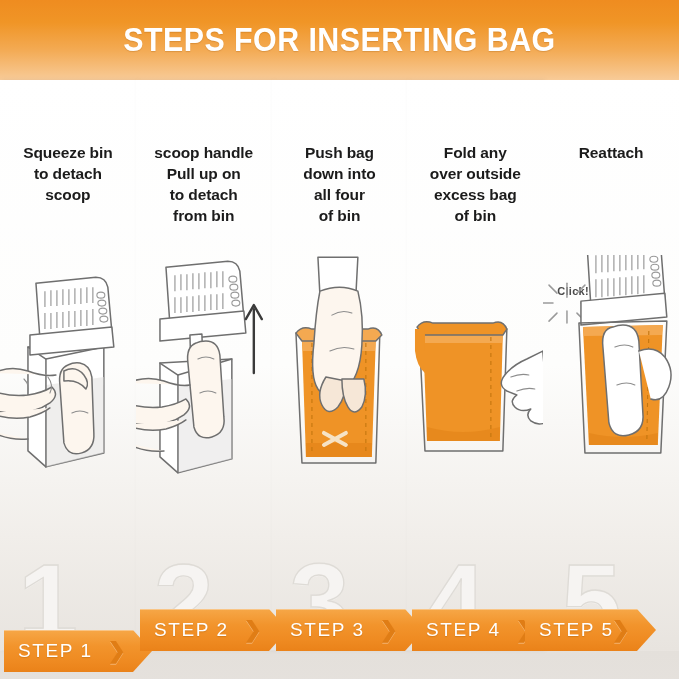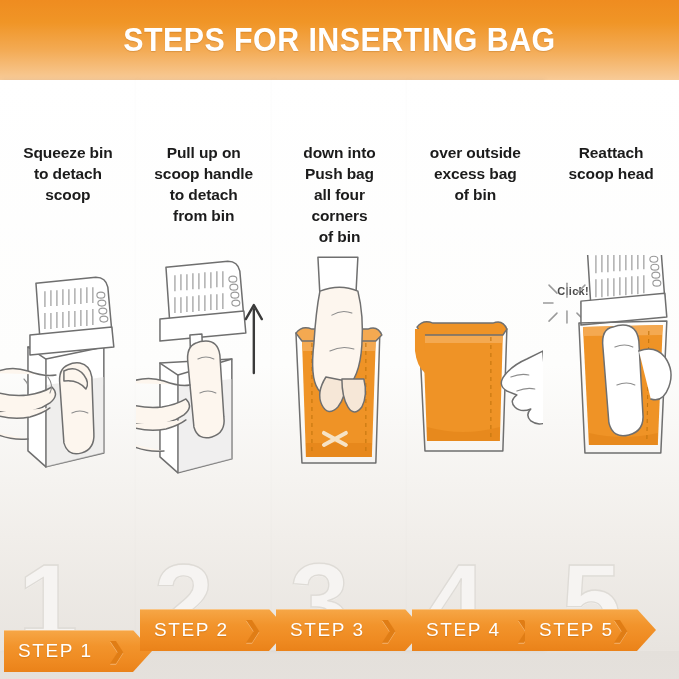--- a/index.html
+++ b/index.html
@@ -166,22 +166,22 @@
             <path class="skin ln" d="M-10 176 q18 10 38 8"></path>
             <path class="ln-thin" d="M24 124 q6 6 4 14"></path>
             <path class="ln-thin" d="M48 122 q6 8 2 16"></path>
             <path class="skin ln" d="M64 116 q12 -6 20 4 q6 8 2 14 q-8 -10 -22 -8 Z"></path>
           </svg>
         </div>
       </div>
 
       <div class="col">
         <div class="caption">
+          <div>scoop handle</div>
           <div>Pull up on</div>
-          <div>scoop handle</div>
           <div>to detach</div>
           <div>from bin</div>
         </div>
         <div class="ghost">2</div>
         <div class="art">
           <svg viewBox="0 0 136 260" preserveAspectRatio="xMidYMid meet">
 
             <path class="fill-w ln" d="M24 108 L96 104 L96 204 L42 218 L24 202 Z"></path>
             <path class="fill-g2" d="M42 130 L96 124 L96 204 L42 218 Z" opacity=".5"></path>
             <path class="ln" d="M24 108 L42 120 L42 218"></path>
@@ -229,24 +229,23 @@
             <g stroke="#3a3a3a" stroke-width="2.4" fill="none" stroke-linecap="round">
               <path d="M118 118 L118 54"></path>
               <path d="M110 64 L118 50 L126 64" stroke-linejoin="round"></path>
             </g>
           </svg>
         </div>
       </div>
 
       <div class="col">
         <div class="caption">
+          <div>Push bag</div>
           <div>down into</div>
-          <div>Push bag</div>
           <div>all four</div>
-          <div>corners</div>
           <div>of bin</div>
         </div>
         <div class="ghost">3</div>
         <div class="art">
           <svg viewBox="0 0 136 260" preserveAspectRatio="xMidYMid meet">
 
             <path class="ln" fill="#fbfafa" d="M24 78 L108 78 L104 208 L30 208 Z"></path>
 
             <path class="bag" d="M30 84 L104 84 L100 202 L34 202 Z"></path>
             <path class="bag-l" d="M30 84 L104 84 L103 96 L31 96 Z"></path>
@@ -269,20 +268,21 @@
             <path class="skin2 ln" d="M54 122 q-10 16 -4 28 q6 12 16 2 q8 -10 8 -26 Z"></path>
             <path class="skin2 ln" d="M70 124 q0 18 6 28 q6 10 14 0 q6 -12 2 -28 Z"></path>
             <path class="ln-thin" d="M60 60 q10 -6 20 -2"></path>
             <path class="ln-thin" d="M58 96 q12 -6 24 -2"></path>
           </svg>
         </div>
       </div>
 
       <div class="col">
         <div class="caption">
+          <div>Fold any</div>
           <div>over outside</div>
           <div>excess bag</div>
           <div>of bin</div>
         </div>
         <div class="ghost">4</div>
         <div class="art">
           <svg viewBox="0 0 136 260" preserveAspectRatio="xMidYMid meet">
 
             <path class="ln" fill="#fbfafa" d="M12 74 L100 74 L96 196 L18 196 Z"></path>
 
@@ -300,21 +300,20 @@
             <path class="fill-w ln" d="M136 96 L120 104 q-14 6 -22 16 q-8 10 2 16 l10 4 q-8 6 -2 12 q6 6 16 2 q-6 6 0 12 q8 6 18 0 L136 96 Z"></path>
             <path class="ln-thin" d="M104 122 q10 -4 18 -2"></path>
             <path class="ln-thin" d="M110 136 q10 -4 18 -2"></path>
           </svg>
         </div>
       </div>
 
       <div class="col">
         <div class="caption">
           <div>Reattach</div>
-          <div>scoop head</div>
         </div>
         <div class="ghost">5</div>
         <div class="click" style="left:14px;top:205px;">Click!</div>
         <div class="art">
           <svg viewBox="0 0 136 260" preserveAspectRatio="xMidYMid meet">
 
             <g stroke="#9a9a9a" stroke-width="1.5" fill="none" stroke-linecap="round">
               <path d="M24 42 L24 28"></path>
                 <path d="M24 56 L24 68"></path>
               <path d="M10 48 L-2 48"></path>

